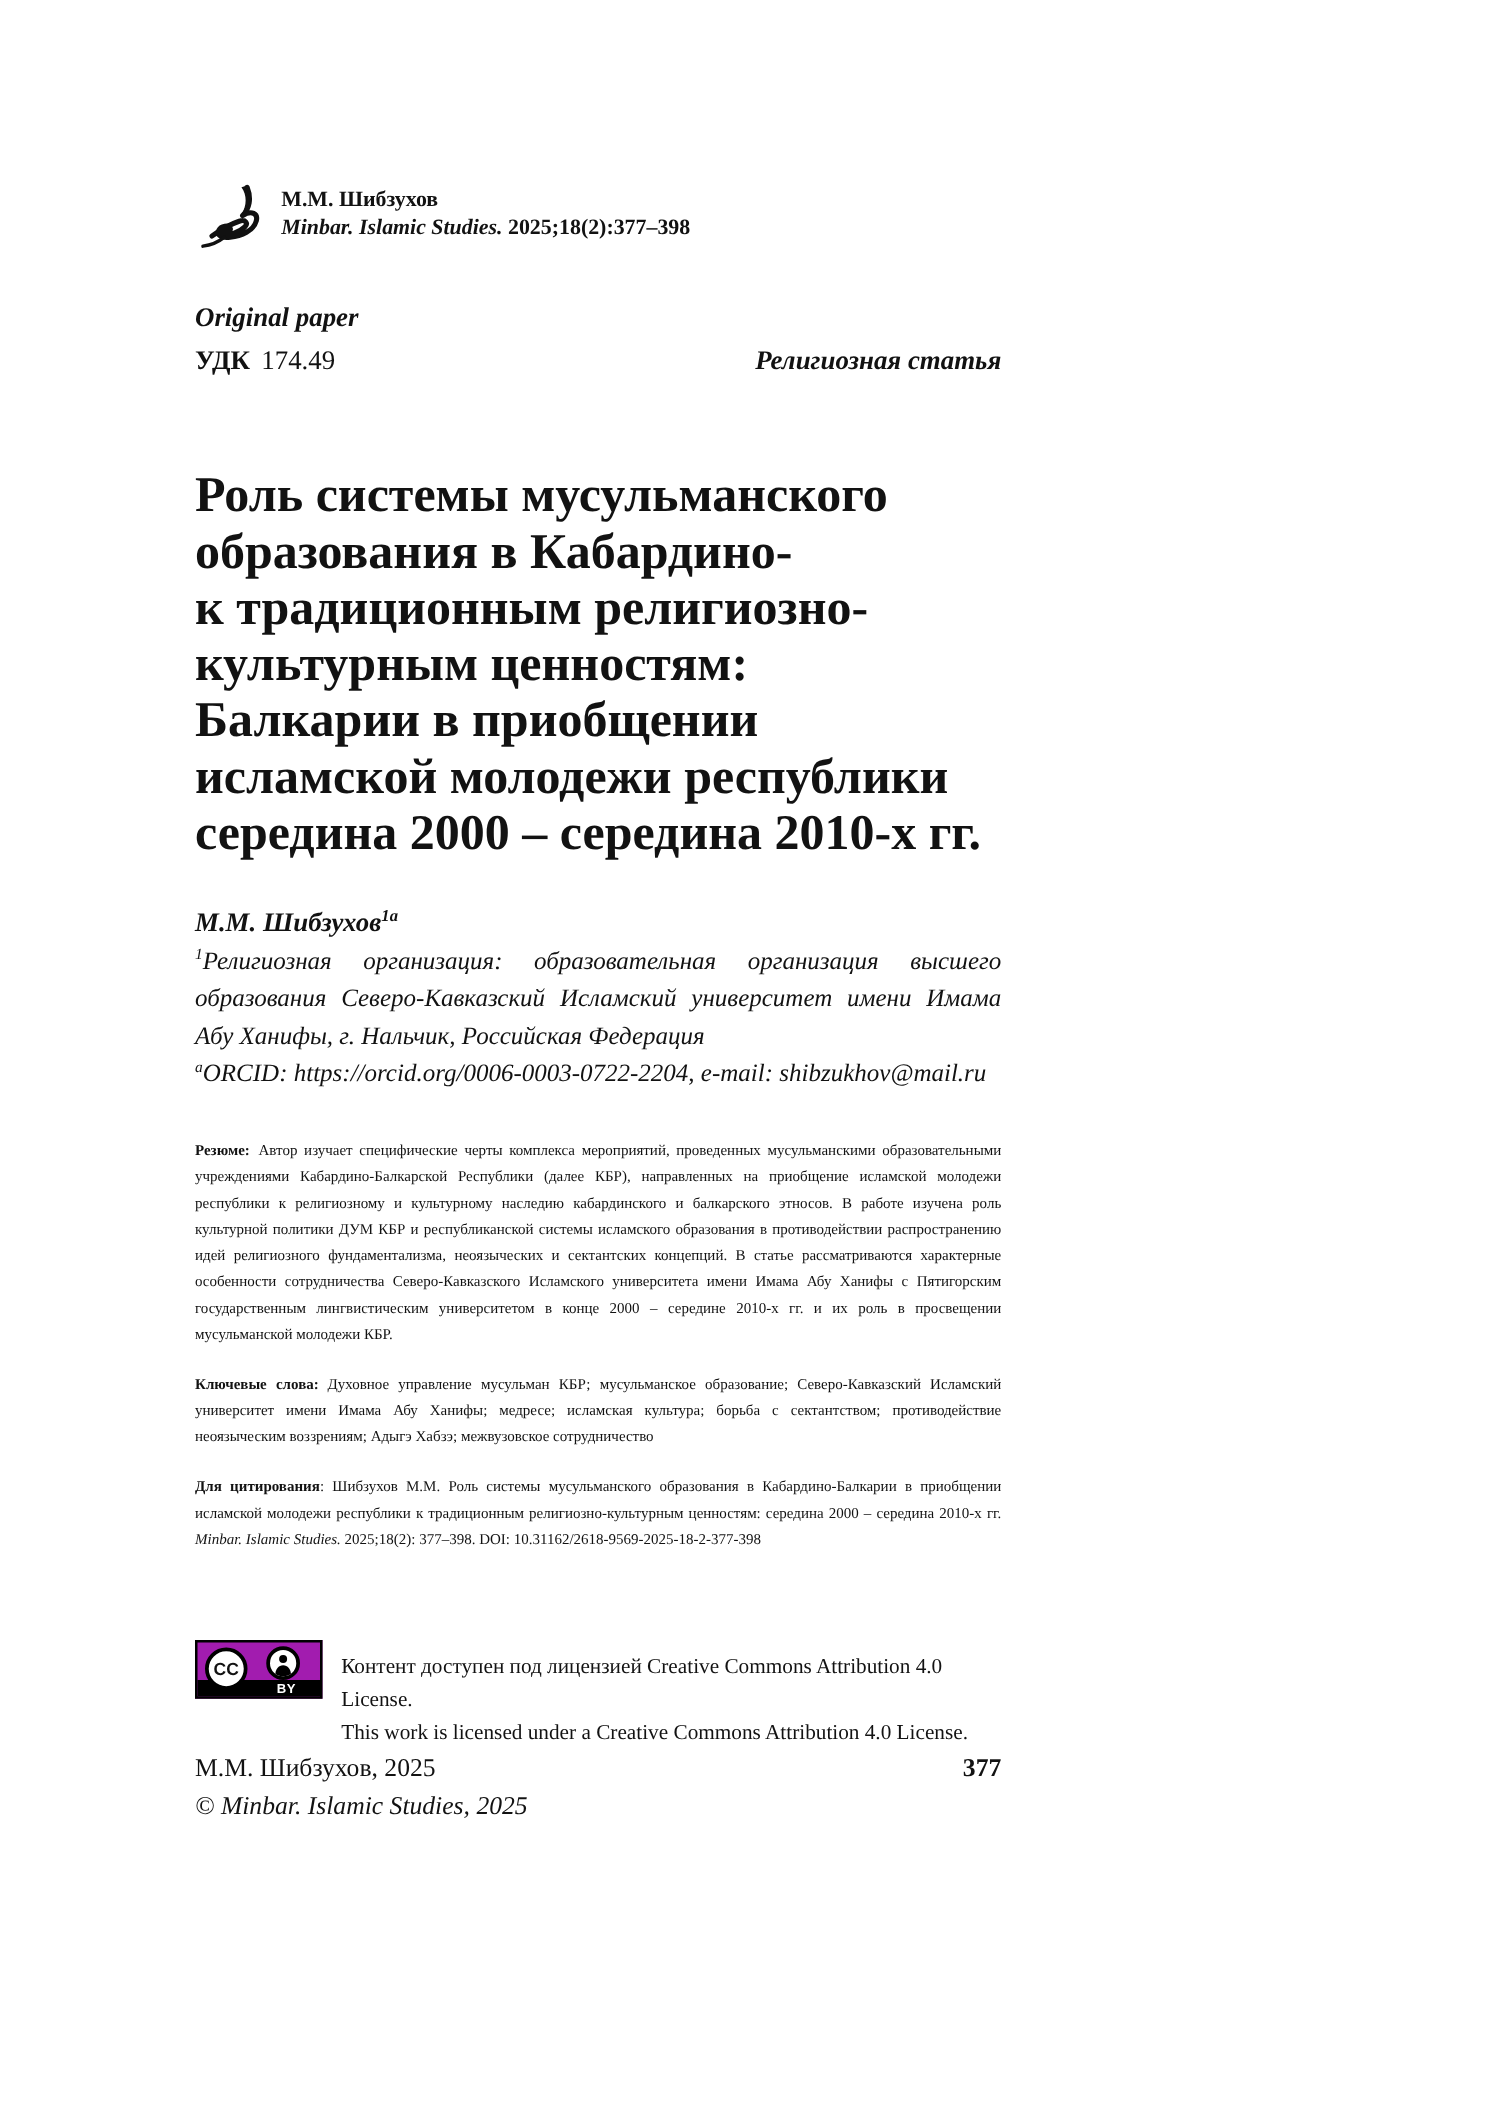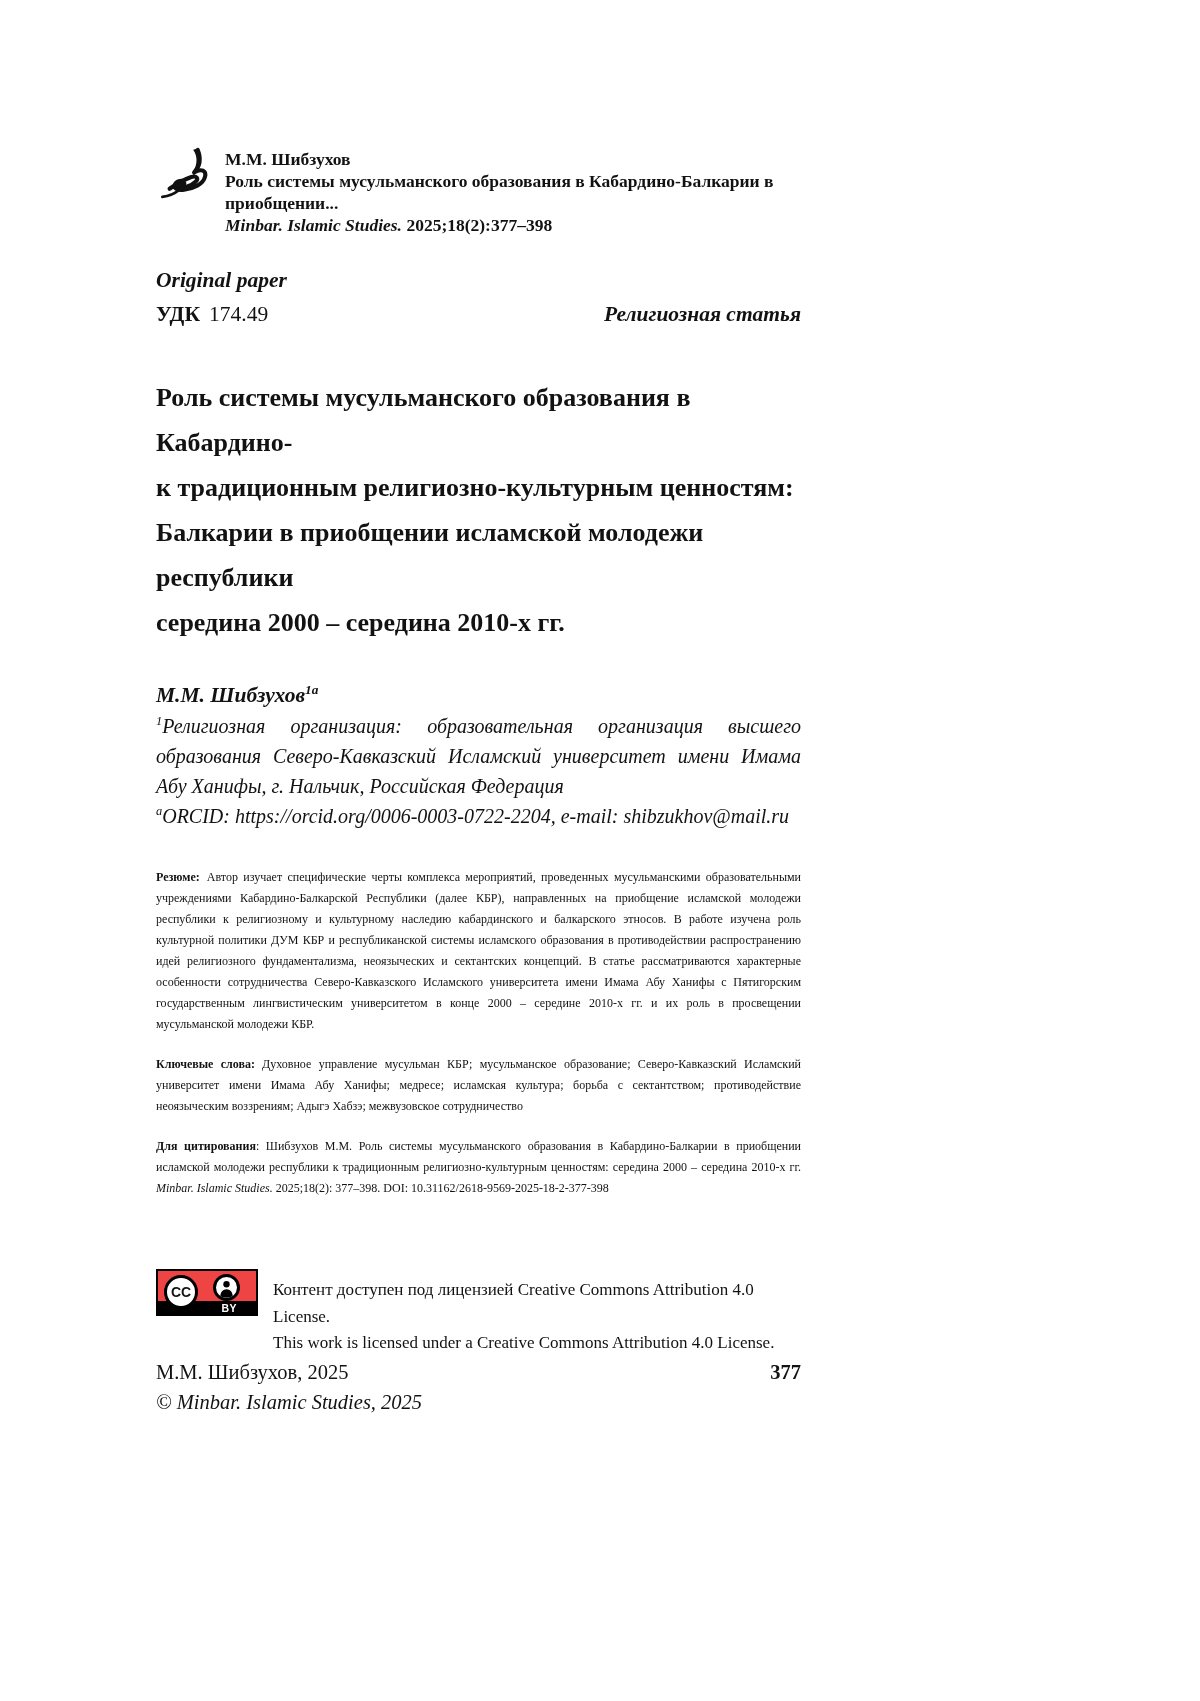--- a/index.html
+++ b/index.html
@@ -13,36 +13,36 @@
   .header{display:flex;align-items:flex-start;gap:11px;}
   .logo{flex:none;width:58px;height:66px;margin-top:-2px;}
   .header-text{font-weight:bold;font-size:17.5px;line-height:22px;padding-top:2px;}
   .header-text .ref i{font-style:italic;}
   
   .meta{margin-top:27px;font-size:21.5px;line-height:34px;}
   .meta-row{display:flex;justify-content:space-between;}
   .meta-row .lbl{font-weight:bold;margin-right:9px;}
   .paper-type{font-weight:bold;font-style:italic;}
   
-  .title{margin-top:44px;font-size:26px;line-height:45px;font-weight:bold;}
+  .title{margin-top:68px;font-size:40px;line-height:45px;font-weight:bold;}
   
   .author-name{margin-top:36px;font-size:21.5px;font-weight:bold;font-style:italic;line-height:28px;}
   sup{font-size:0.62em;line-height:0;}
   .affiliation{margin:2px 0 0 0;font-style:italic;font-size:20px;line-height:30px;text-align:justify;}
   .orcid{margin:0;font-style:italic;font-size:20px;line-height:30px;}
   
   .para{font-size:12px;line-height:21px;text-align:justify;margin:0;}
   .abstract{margin-top:36px;}
   .kw{margin-top:19px;}
   .cite{margin-top:19px;}
   .para .lbl{font-weight:bold;margin-right:7px;}
   .para .it{font-style:italic;}
   
   .license{margin-top:70px;display:flex;align-items:flex-start;gap:15px;}
-  .cc-badge{position:relative;flex:none;width:102px;height:47px;background:#ef4444;border:2px solid #000;box-sizing:border-box;}
+  .cc-badge{position:relative;flex:none;width:102px;height:47px;background:#a21caf;border:2px solid #000;box-sizing:border-box;}
   .cc-bar{position:absolute;left:0;right:0;bottom:0;height:13px;background:#000;}
   .cc-circle{position:absolute;background:#fff;border:3px solid #000;border-radius:50%;box-sizing:border-box;}
   .cc-cc{left:6px;top:4px;width:34px;height:34px;display:flex;align-items:center;justify-content:center;
         font-family:"Liberation Sans",sans-serif;font-weight:bold;font-size:14px;z-index:2;}
   .cc-person{right:16px;top:3px;width:27px;height:27px;overflow:hidden;display:flex;align-items:flex-end;justify-content:center;}
   .cc-person svg{width:17px;height:19px;display:block;}
   .cc-by{position:absolute;right:19px;bottom:0px;color:#fff;font-family:"Liberation Sans",sans-serif;
         font-weight:bold;font-size:10.5px;letter-spacing:0.5px;}
   .license-text{font-size:17px;line-height:26.5px;padding-top:8px;}
   
@@ -59,21 +59,20 @@
   <div class="header">
     <div class="logo">
       <svg viewBox="0 0 64 70" width="58" height="66" aria-hidden="true">
         <path d="M46 5c4 10 2 19-4 25 8-5 14-2 12 5-2 8-13 13-23 14-8 1-12-2-10-6 2-4 9-5 10-2 1 2-2 4-6 4 5 3 14 0 19-5 3-3 1-7-5-5-9 3-17 8-24 13" fill="none" stroke="#111" stroke-width="4.5" stroke-linecap="round" stroke-linejoin="round"></path>
         <path d="M7 57c8-1 14-4 19-8" fill="none" stroke="#111" stroke-width="3" stroke-linecap="round"></path>
         <path d="M44 4c5 8 5 16 1 23l-4 2c5-8 5-17 0-24z" fill="#111"></path>
       </svg>
     </div>
     <div class="header-text">
       <div>М.М. Шибзухов</div>
-      <div>Роль системы мусульманского образования в Кабардино-Балкарии в приобщении...</div>
       <div class="ref"><i>Minbar. Islamic Studies.</i><span> 2025;18(2):377–398</span></div>
     </div>
   </div>
 
   <div class="meta">
     <div class="meta-row">
       <div class="paper-type">Original paper</div>
     </div>
     <div class="meta-row">
       <div><span class="lbl">УДК</span><span>174.49</span></div>

